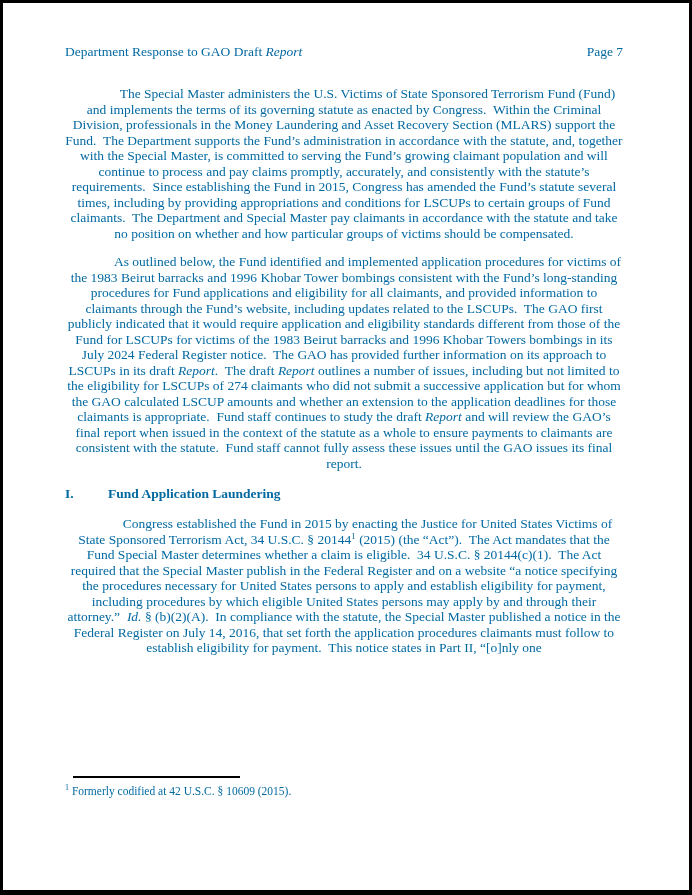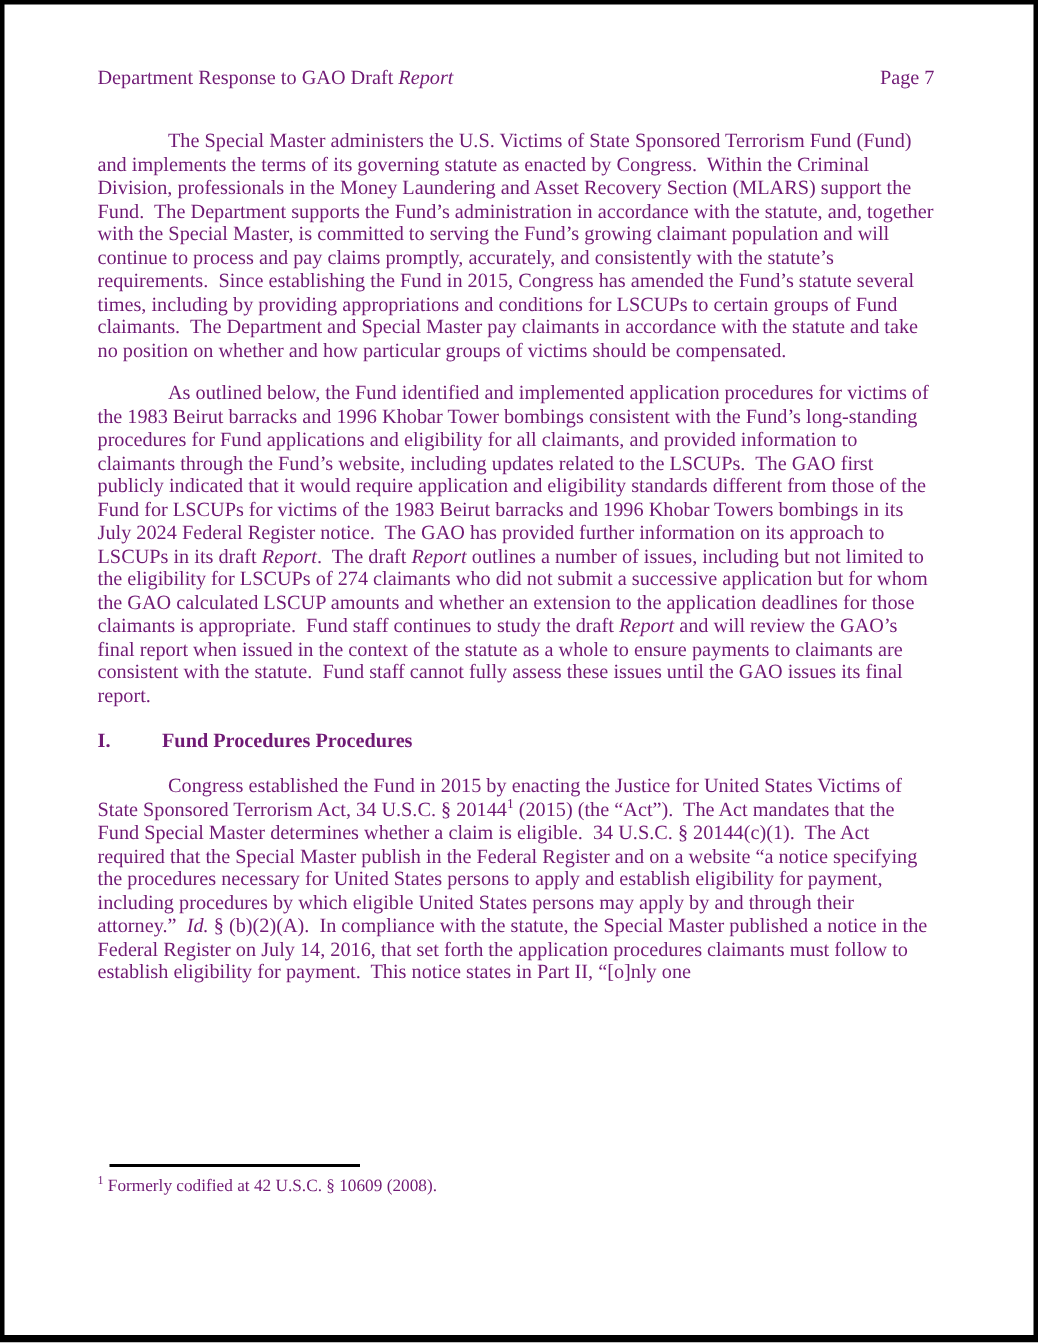--- a/index.html
+++ b/index.html
@@ -9,21 +9,21 @@
   }
   .page {
     position: relative;
     width: 692px;
     height: 895px;
     box-sizing: border-box;
     background: #ffffff;
     border: 3px solid #000000;
     border-bottom-width: 5px;
     font-family: "Liberation Serif", "DejaVu Serif", serif;
-    color: #701a75;
+    color: #0369a1;
     overflow: hidden;
   }
   .content {
     position: absolute;
     left: 62px;
     top: 41px;
     width: 558px;
   }
   .doc-header {
     display: flex;
@@ -32,21 +32,21 @@
     font-size: 13.5px;
     line-height: 16px;
     margin-bottom: 26px;
   }
   .italic { font-style: italic; }
   .para {
     margin: 0 0 13px 0;
     font-size: 13.5px;
     line-height: 15.5px;
     text-indent: 47px;
-    text-align: left;
+    text-align: center;
     white-space: pre-wrap;
   }
   .section-heading {
     font-weight: bold;
     font-size: 13.5px;
     line-height: 16px;
     margin: 15px 0 14px 0;
   }
   .heading-num {
     display: inline-block;
@@ -92,24 +92,24 @@
     <div class="doc-header">
       <div><span>Department Response to GAO Draft </span><span class="italic">Report</span></div>
       <div>Page 7</div>
     </div>
 
     <p class="para"><span>The Special Master administers the U.S. Victims of State Sponsored Terrorism Fund (Fund) and implements the terms of its governing statute as enacted by Congress.  Within the Criminal Division, professionals in the Money Laundering and Asset Recovery Section (MLARS) support the Fund.  The Department supports the Fund’s administration in accordance with the statute, and, together with the Special Master, is committed to serving the Fund’s growing claimant population and will continue to process and pay claims promptly, accurately, and consistently with the statute’s requirements.  Since establishing the Fund in 2015, Congress has amended the Fund’s statute several times, including by providing appropriations and conditions for LSCUPs to certain groups of Fund claimants.  The Department and Special Master pay claimants in accordance with the statute and take no position on whether and how particular groups of victims should be compensated.</span></p>
 
     <p class="para"><span>As outlined below, the Fund identified and implemented application procedures for victims of the 1983 Beirut barracks and 1996 Khobar Tower bombings consistent with the Fund’s long-standing procedures for Fund applications and eligibility for all claimants, and provided information to claimants through the Fund’s website, including updates related to the LSCUPs.  The GAO first publicly indicated that it would require application and eligibility standards different from those of the Fund for LSCUPs for victims of the 1983 Beirut barracks and 1996 Khobar Towers bombings in its July 2024 Federal Register notice.  The GAO has provided further information on its approach to LSCUPs in its draft </span><span class="italic">Report</span><span>.  The draft </span><span class="italic">Report</span><span> outlines a number of issues, including but not limited to the eligibility for LSCUPs of 274 claimants who did not submit a successive application but for whom the GAO calculated LSCUP amounts and whether an extension to the application deadlines for those claimants is appropriate.  Fund staff continues to study the draft </span><span class="italic">Report</span><span> and will review the GAO’s final report when issued in the context of the statute as a whole to ensure payments to claimants are consistent with the statute.  Fund staff cannot fully assess these issues until the GAO issues its final report.</span></p>
 
 
-    <div class="section-heading"><span class="heading-num">I.</span><span>Fund Procedures Procedures</span></div>
+    <div class="section-heading"><span class="heading-num">I.</span><span>Fund Application Laundering</span></div>
 
     <p class="para"><span>Congress established the Fund in 2015 by enacting the Justice for United States Victims of State Sponsored Terrorism Act, 34 U.S.C. § 20144</span><sup class="fn-ref">1</sup><span> (2015) (the “Act”).  The Act mandates that the Fund Special Master determines whether a claim is eligible.  34 U.S.C. § 20144(c)(1).  The Act required that the Special Master publish in the Federal Register and on a website “a notice specifying the procedures necessary for United States persons to apply and establish eligibility for payment, including procedures by which eligible United States persons may apply by and through their attorney.”  </span><span class="italic">Id.</span><span> § (b)(2)(A).  In compliance with the statute, the Special Master published a notice in the Federal Register on July 14, 2016, that set forth the application procedures claimants must follow to establish eligibility for payment.  This notice states in Part II, “[o]nly one</span></p>
 
   </div>
 
   <div class="footnote-area">
     <div class="footnote-rule"></div>
-    <p class="footnote-text"><sup>1</sup><span> Formerly codified at 42 U.S.C. § 10609 (2008).</span></p>
+    <p class="footnote-text"><sup>1</sup><span> Formerly codified at 42 U.S.C. § 10609 (2015).</span></p>
   </div>
 
 </div>
 
 </body></html>

